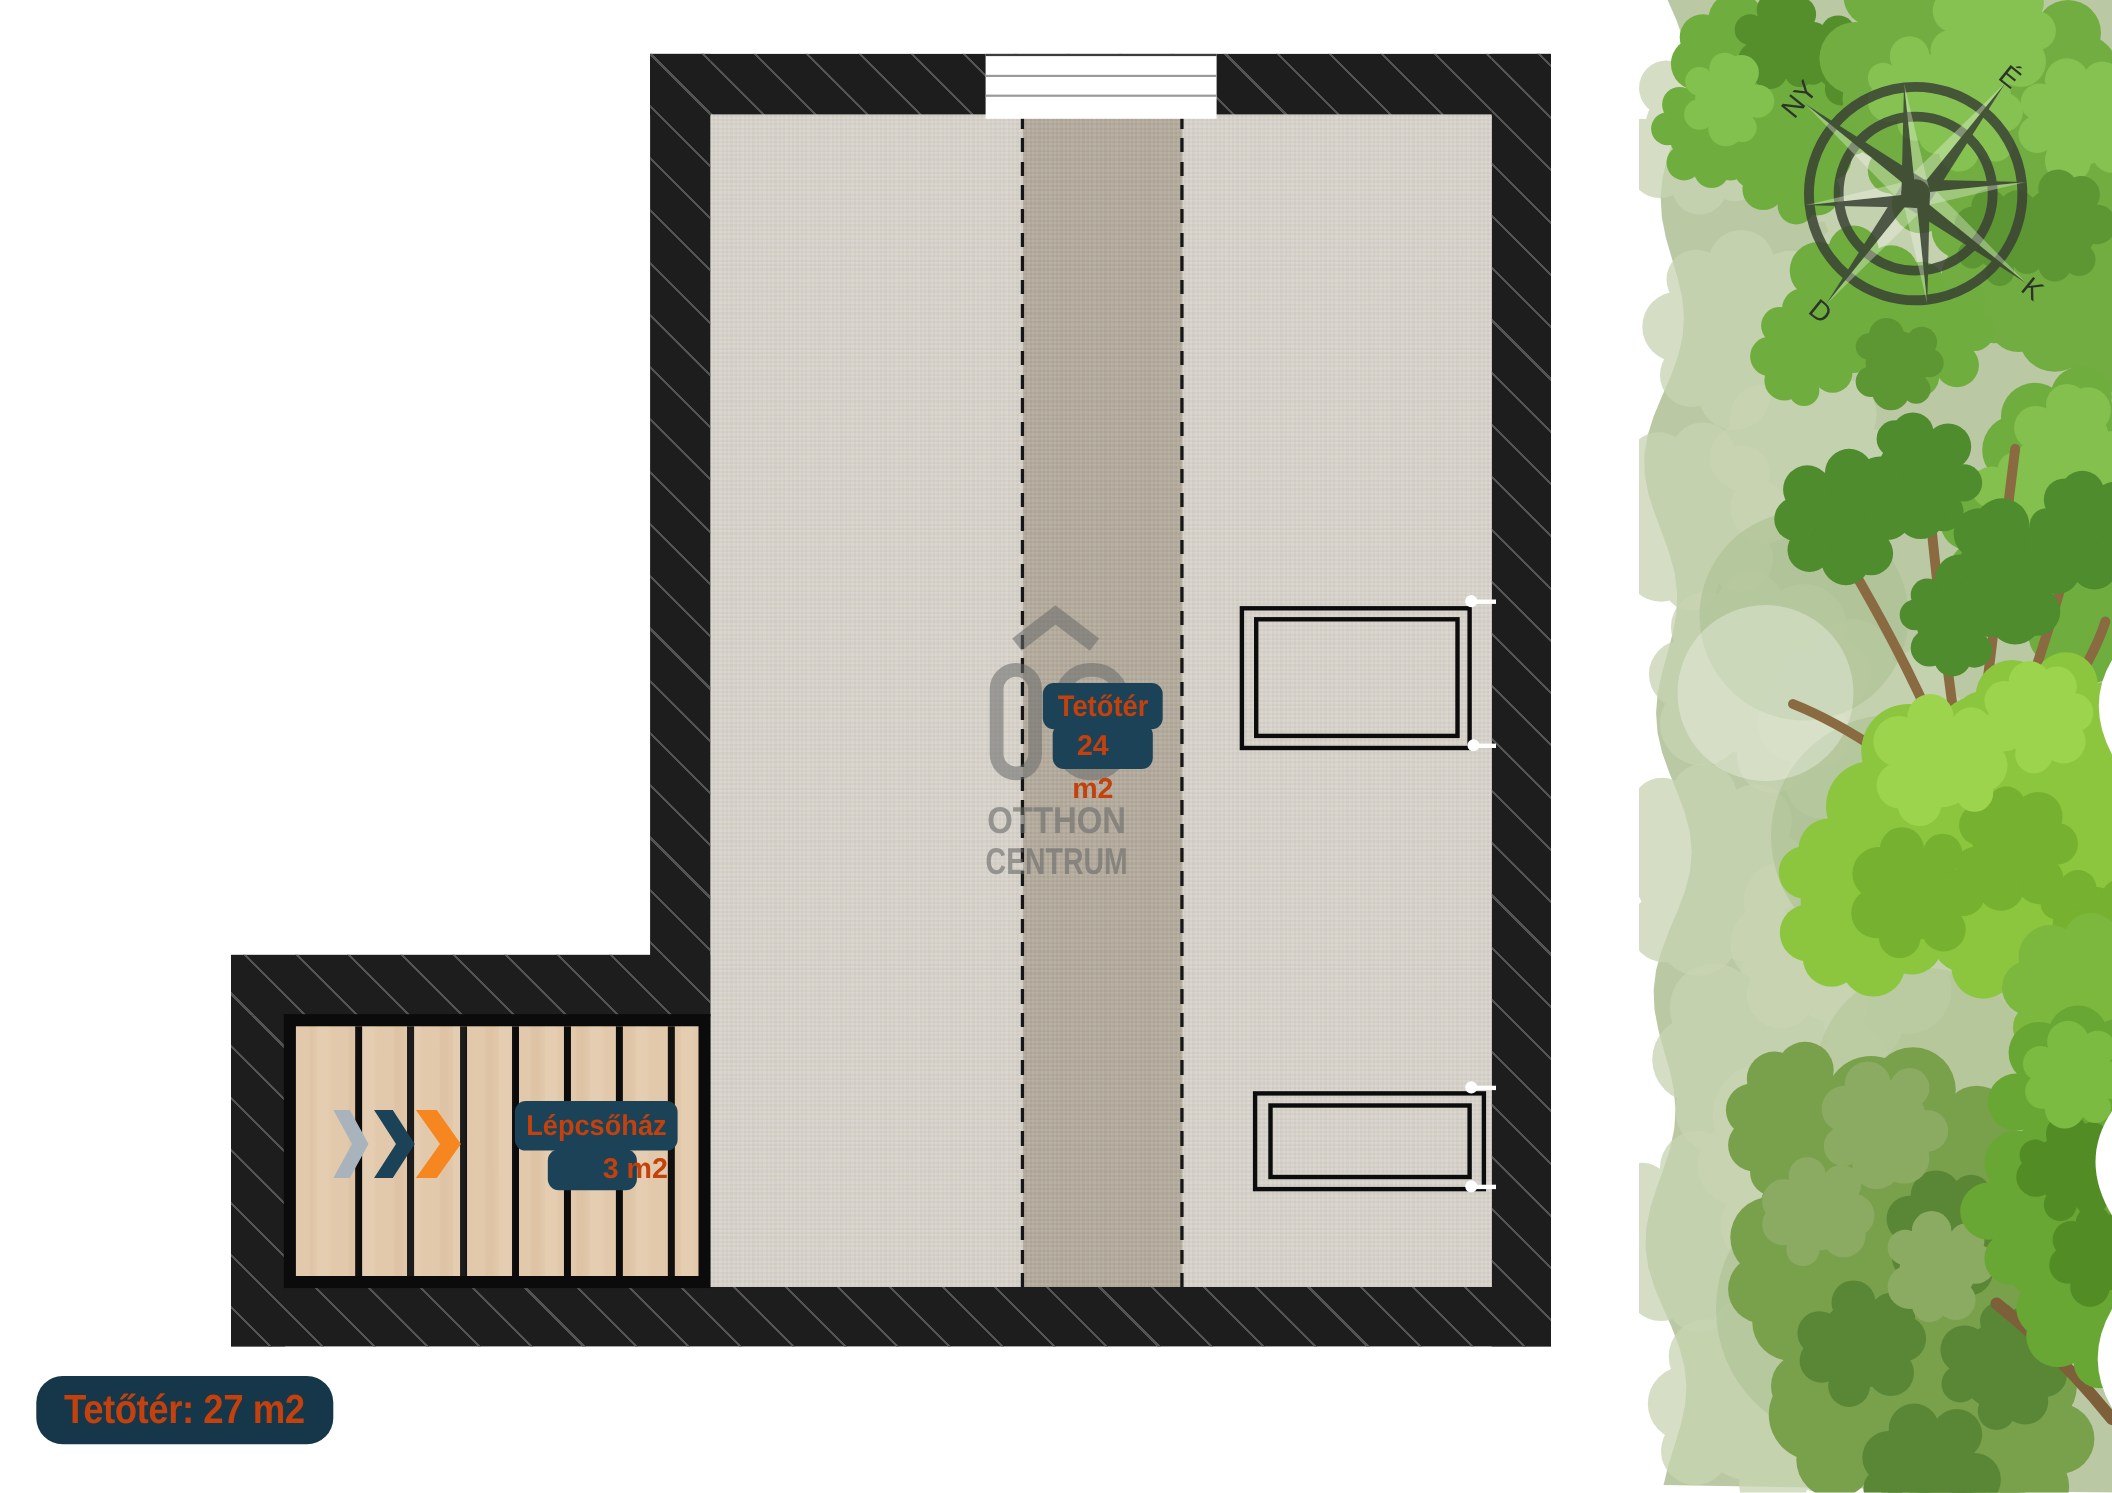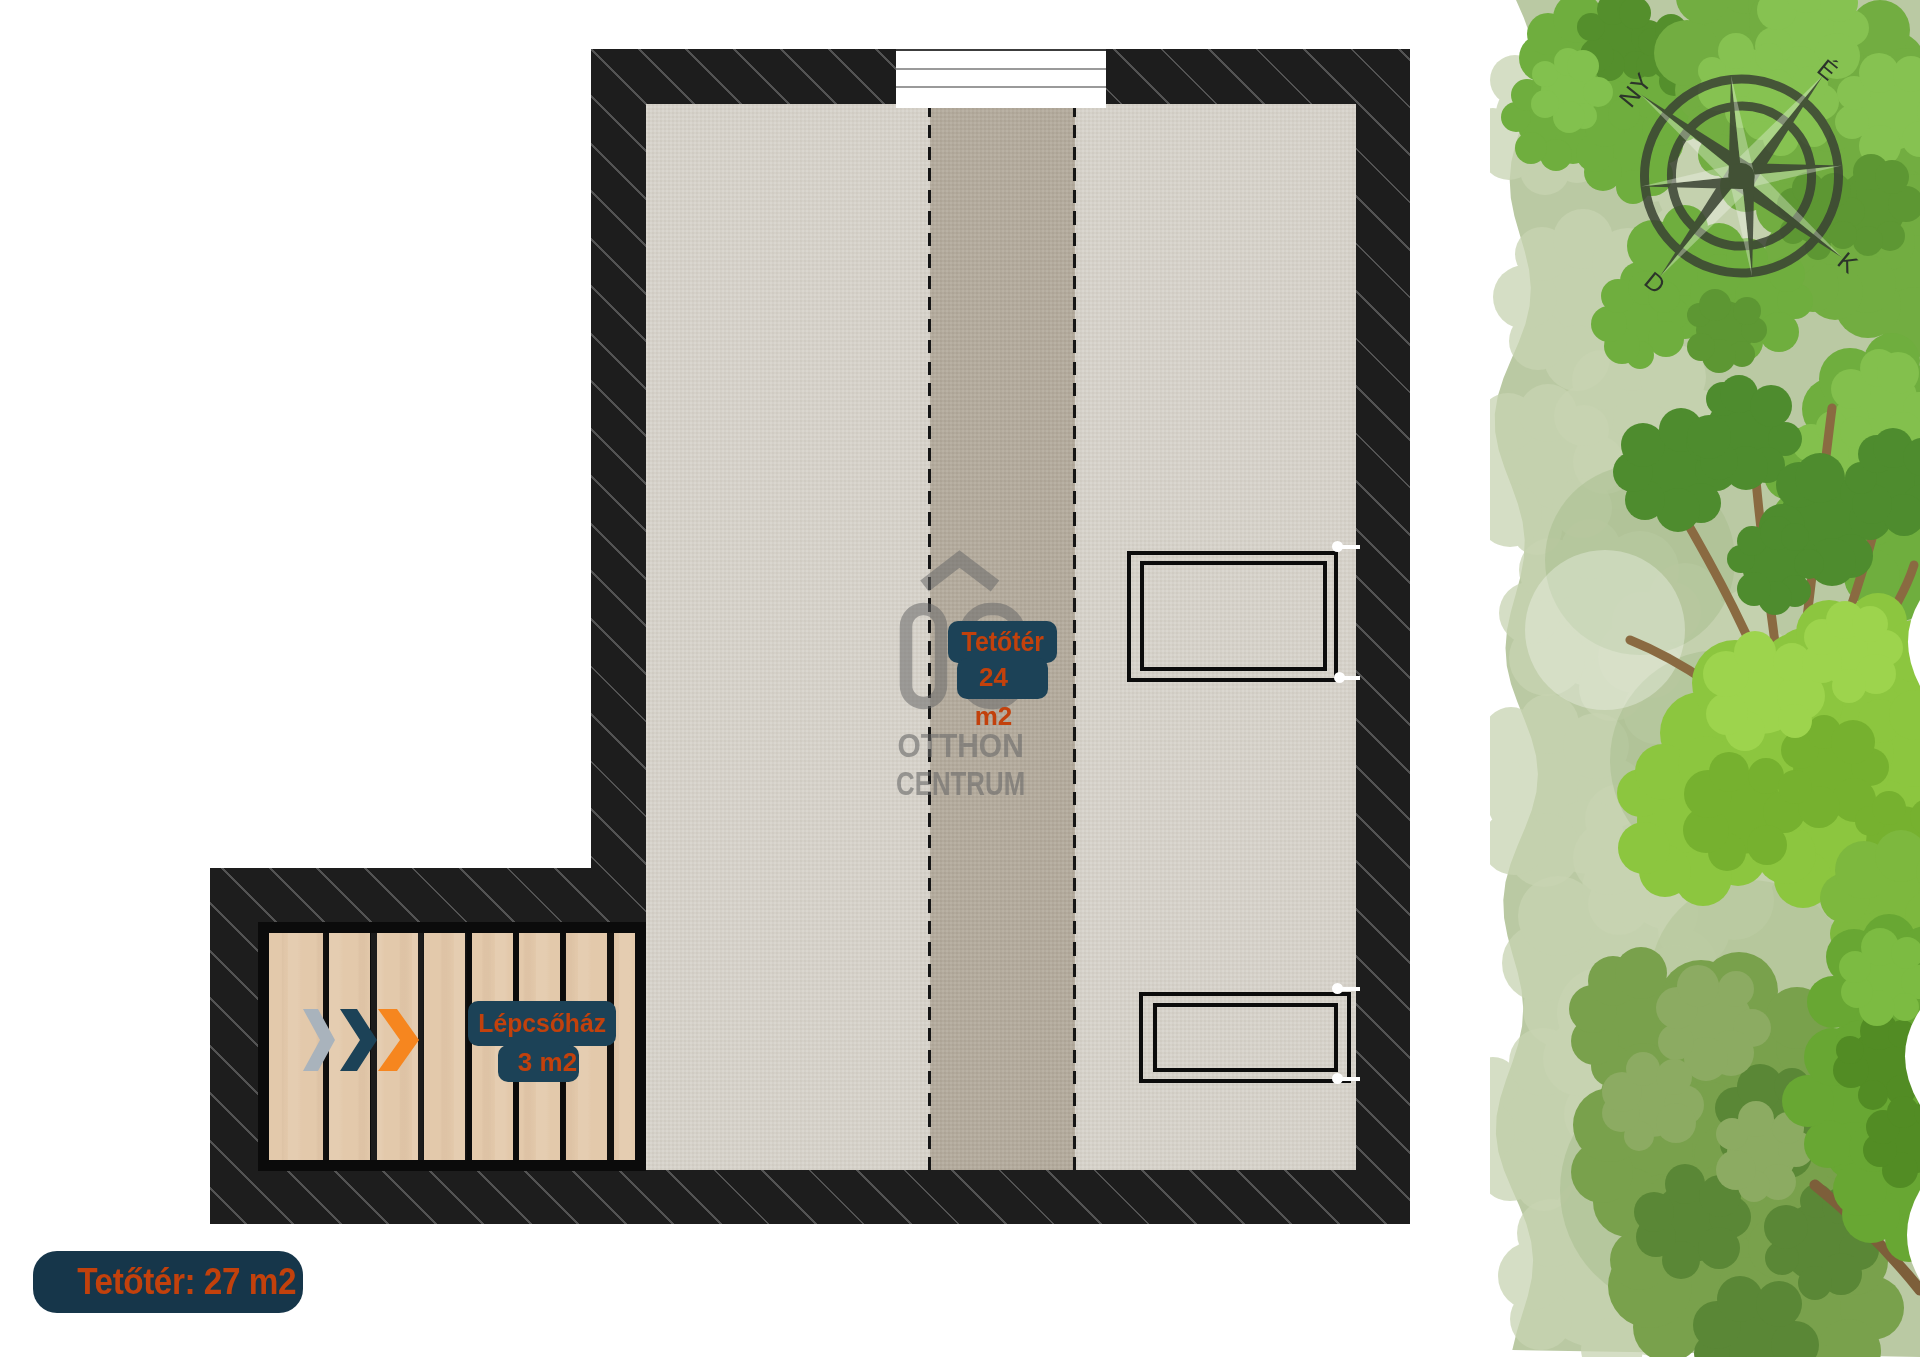--- a/index.html
+++ b/index.html
@@ -82,21 +82,21 @@
 
 <svg class="abs" style="left:303px;top:1009px;" width="120" height="62" viewBox="0 0 120 62">
   <path d="M0,0 h15 l17,31 -17,31 h-15 l17,-31 z" fill="#a9b3bc"></path>
   <path d="M37,0 h17 l20,31 -20,31 h-17 l20,-31 z" fill="#1c4257"></path>
   <path d="M75,0 h19 l22,31 -22,31 h-19 l22,-31 z" fill="#f6861f"></path>
 </svg>
 
 <div class="bplate" style="left:468px;top:1001px;width:148px;height:45px;"></div>
 <div class="bplate" style="left:498px;top:1045px;width:81px;height:37px;"></div>
 <div class="badge" style="left:468px;top:1001px;width:148px;height:45px;line-height:45px;font-size:26px;"><span style="display:inline-block;transform:scaleX(0.95);transform-origin:center;">Lépcsőház</span></div>
-<div class="badge" style="left:498px;top:1045px;width:99px;height:37px;line-height:35px;font-size:26px;">3 m2</div>
+<div class="badge" style="left:528px;top:1045px;width:99px;height:37px;line-height:35px;font-size:26px;">3 m2</div>
 
 <div class="bplate" style="left:948px;top:621px;width:109px;height:42px;"></div>
 <div class="bplate" style="left:957px;top:658px;width:91px;height:41px;"></div>
 <div class="badge" style="left:948px;top:621px;width:109px;height:42px;line-height:42px;font-size:27px;"><span style="display:inline-block;transform:scaleX(0.92);transform-origin:center;">Tetőtér</span></div>
 <div class="badge" style="left:957px;top:658px;width:73px;height:41px;line-height:39px;font-size:26px;">24 m2</div>
 
 <svg class="abs" id="trees" style="left:1490px;top:0px;" width="430" height="1357" viewBox="0 0 430 1357">
 
 <path d="M 26.0,0 L 33.9,18.0 L 40.3,36.0 L 44.1,54.0 L 44.7,72.0 L 42.2,90.0 L 37.3,108.0 L 31.3,126.0 L 25.5,144.0 L 21.3,162.0 L 19.7,180.0 L 20.8,198.0 L 24.4,216.0 L 29.6,234.0 L 34.9,252.0 L 39.1,270.0 L 40.8,288.0 L 39.6,306.0 L 35.4,324.0 L 28.8,342.0 L 21.0,360.0 L 13.5,378.0 L 7.8,396.0 L 4.8,414.0 L 5.2,432.0 L 8.7,450.0 L 14.6,468.0 L 21.5,486.0 L 27.9,504.0 L 32.6,522.0 L 34.7,540.0 L 33.9,558.0 L 30.6,576.0 L 25.8,594.0 L 20.8,612.0 L 17.0,630.0 L 15.5,648.0 L 16.8,666.0 L 21.0,684.0 L 27.4,702.0 L 34.6,720.0 L 41.3,738.0 L 46.1,756.0 L 47.9,774.0 L 46.4,792.0 L 41.8,810.0 L 35.0,828.0 L 27.4,846.0 L 20.5,864.0 L 15.5,882.0 L 13.3,900.0 L 14.1,918.0 L 17.5,936.0 L 22.4,954.0 L 27.6,972.0 L 31.5,990.0 L 33.2,1008.0 L 32.1,1026.0 L 28.3,1044.0 L 22.5,1062.0 L 16.0,1080.0 L 10.3,1098.0 L 6.6,1116.0 L 5.9,1134.0 L 8.4,1152.0 L 13.9,1170.0 L 21.4,1188.0 L 29.4,1206.0 L 36.4,1224.0 L 41.2,1242.0 L 43.1,1260.0 L 41.8,1278.0 L 37.8,1296.0 L 32.3,1314.0 L 26.7,1332.0 L 22.3,1350.0 L 430,1357 L 430,0 Z" fill="#bac9a3"></path>
 
@@ -1014,13 +1014,13 @@
     </g>
 <g font-family="Liberation Sans, sans-serif" font-size="25" font-weight="normal" fill="#2c342a" text-anchor="middle">
       <text x="337.7" y="69.5" transform="rotate(39 337.7 69.5)" dy="9">É</text>
       <text x="145.0" y="89.8" transform="rotate(-51 145.0 89.8)" dy="9">NY</text>
       <text x="165.3" y="282.5" transform="rotate(39 165.3 282.5)" dy="9">D</text>
       <text x="358.0" y="262.2" transform="rotate(39 358.0 262.2)" dy="9">K</text>
     </g>
 </svg>
 
 <div class="bplate" style="left:33px;top:1251px;width:270px;height:62px;background:#16364a;border-radius:24px;"></div>
-<div class="badge" style="left:33px;top:1251px;width:270px;height:62px;line-height:62px;font-size:37px;padding-left:19px;"><span style="display:inline-block;transform:scaleX(0.9);transform-origin:center;letter-spacing:-0.5px;">Tetőtér: 27 m2</span></div>
+<div class="badge" style="left:33px;top:1251px;width:270px;height:62px;line-height:62px;font-size:37px;"><span style="display:inline-block;transform:scaleX(0.9);transform-origin:center;letter-spacing:-0.5px;">Tetőtér: 27 m2</span></div>
 
 </body></html>

